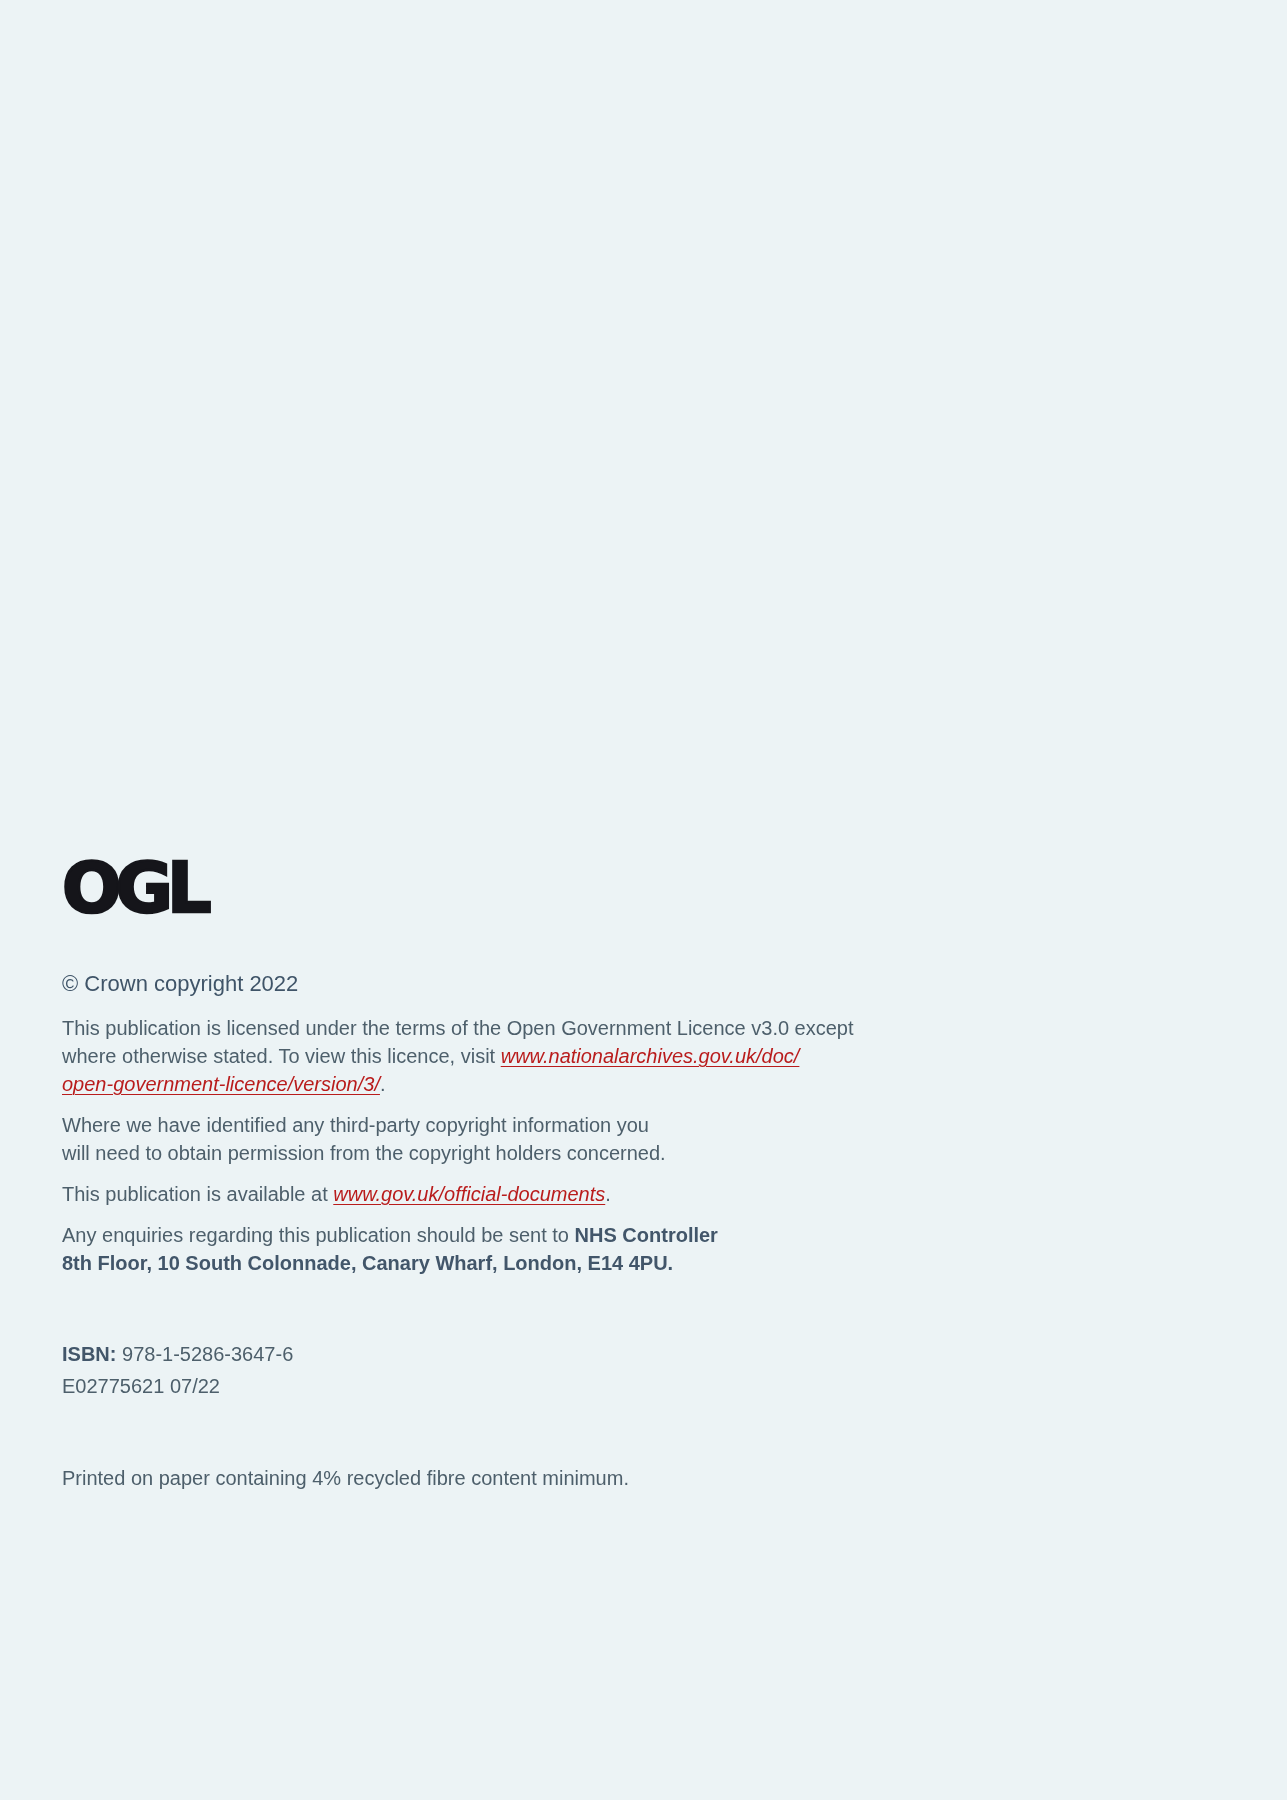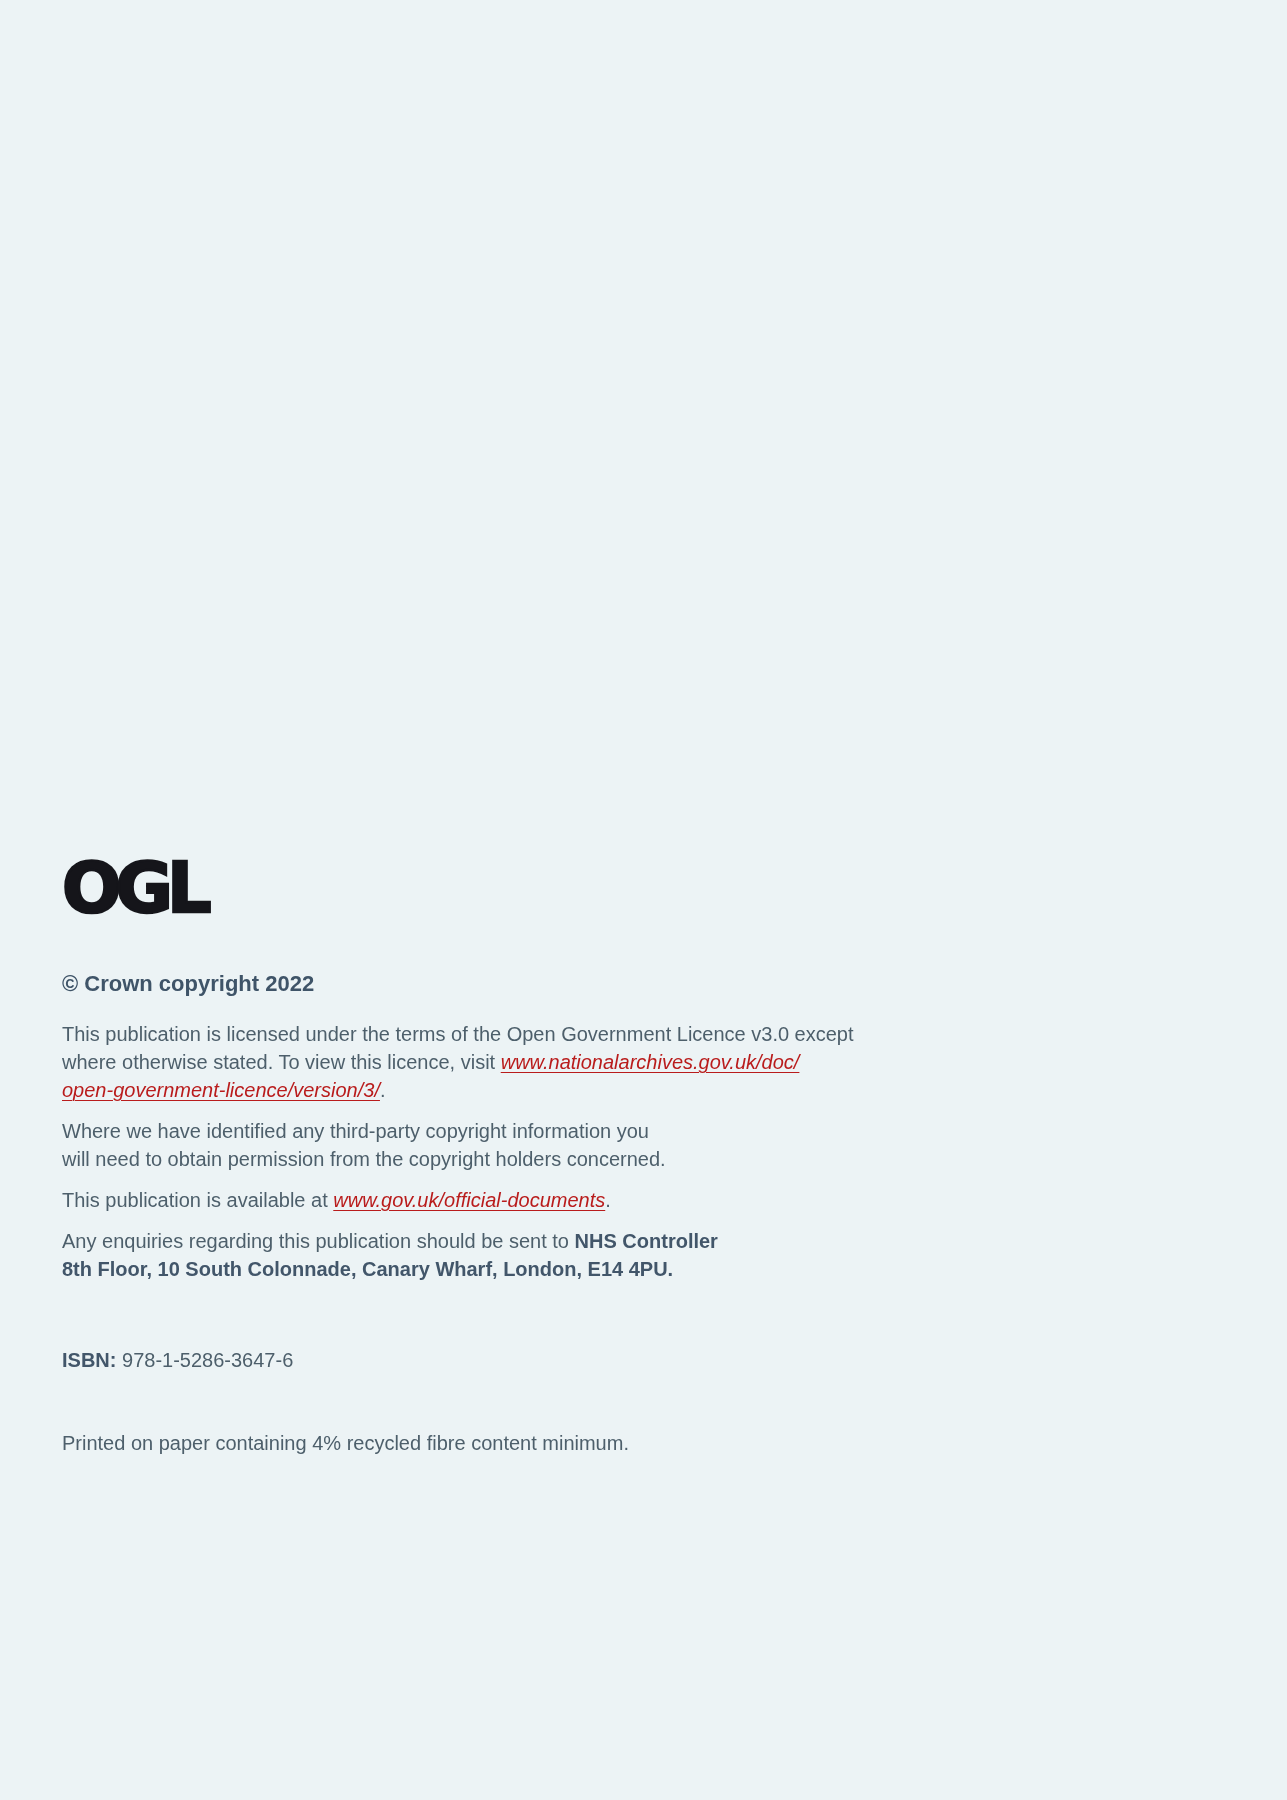--- a/index.html
+++ b/index.html
@@ -37,24 +37,24 @@
     height: 58px;
     letter-spacing: -6px;
     color: #15151a;
     -webkit-text-stroke: 2.5px #15151a;
     margin-bottom: 52px;
     user-select: none;
   }
 
   .crown-heading {
     font-size: 22px;
-    font-weight: bold;
+    font-weight: normal;
     color: #3f5468;
     line-height: 28px;
-    margin-bottom: 22px;
+    margin-bottom: 16px;
   }
 
   .para {
     font-size: 20px;
     line-height: 28px;
     margin-bottom: 13px;
     color: #4d5f6b;
   }
 
   .para a {
@@ -102,20 +102,23 @@
       <span>Any enquiries regarding this publication should be sent to </span><span class="bold">NHS Controller</span><br>
       <span class="bold">8th Floor, 10 South Colonnade, Canary Wharf, London, E14 4PU.</span>
     </p>
 
     <div class="gap-large"></div>
 
     <p class="para isbn-line">
       <span class="bold">ISBN:</span><span> 978-1-5286-3647-6</span>
     </p>
 
+    <p class="para">
+      <span>E02775621 07/22</span>
+    </p>
 
     <div class="gap-xlarge"></div>
 
     <p class="para">
       <span>Printed on paper containing 4% recycled fibre content minimum.</span>
     </p>
 
 
   </div>
 </div>

